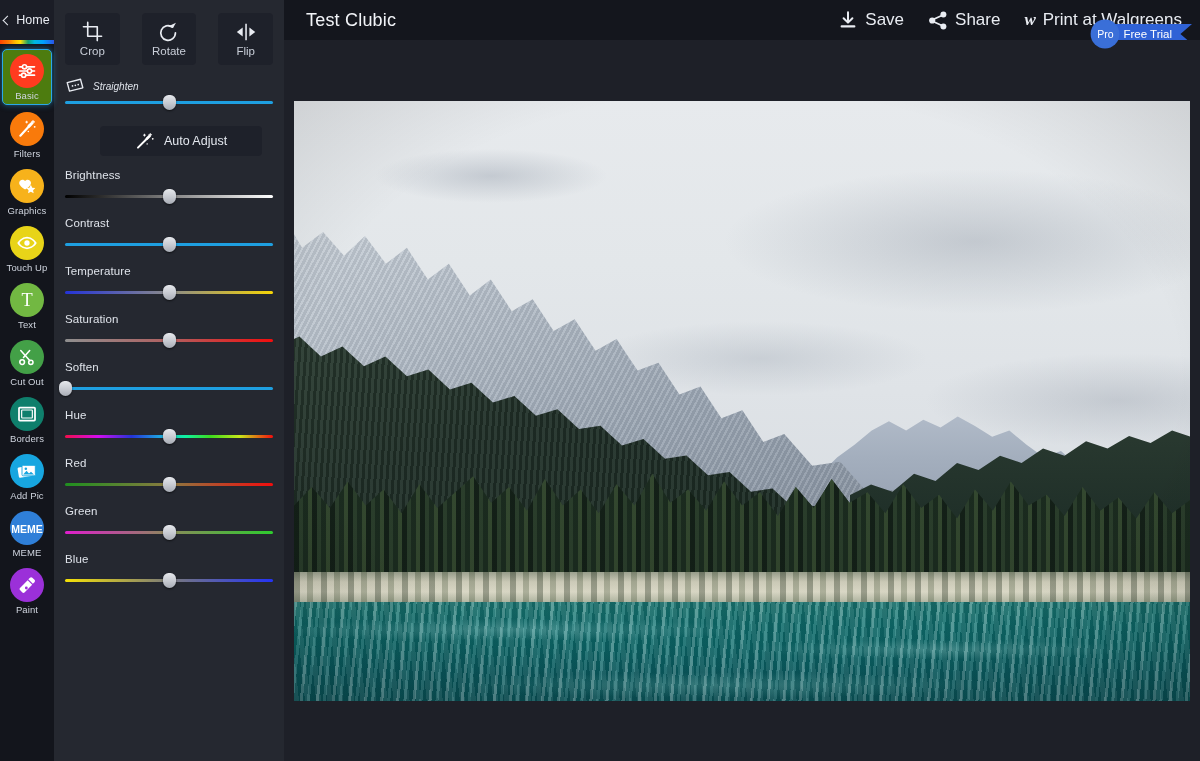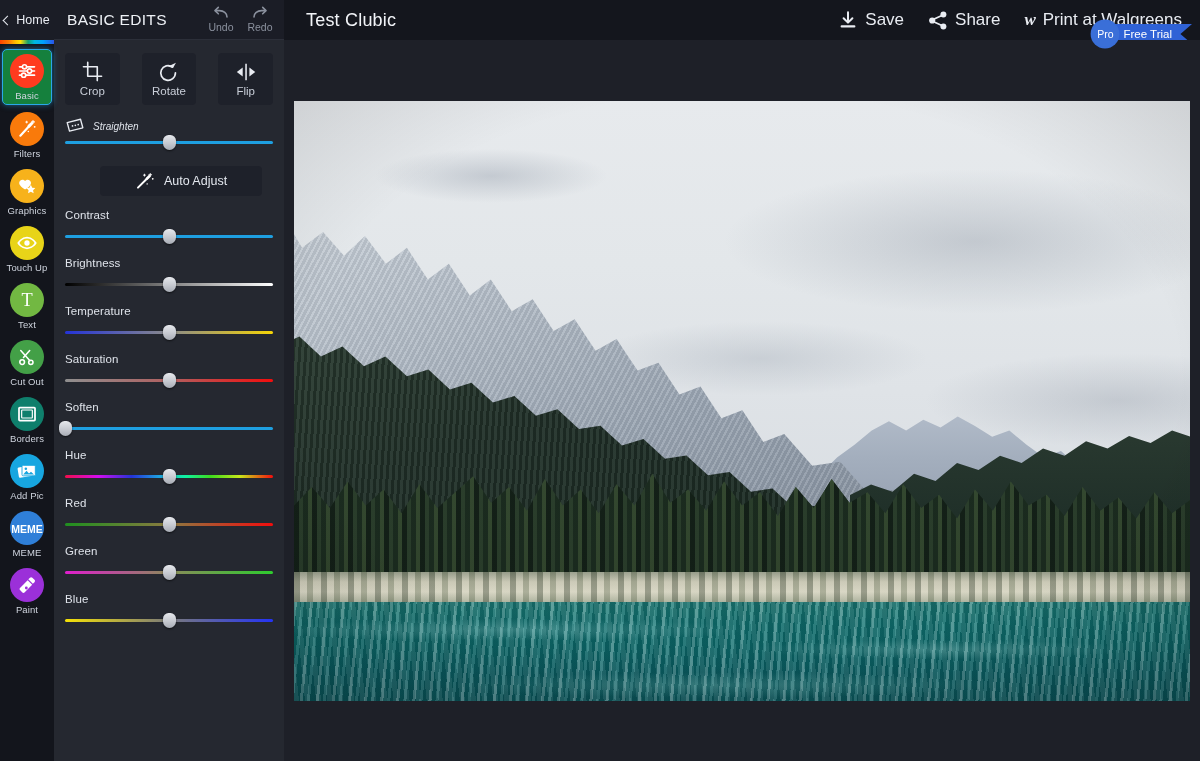--- a/index.html
+++ b/index.html
@@ -61,21 +61,21 @@
     width: 48px;
     padding: 4px 0 3px 0;
     display: flex; flex-direction: column; align-items: center;
     cursor: pointer;
     border-radius: 5px;
     margin-bottom: 3px;
     position: relative;
   }
   .rail-item.active {
     border: 1.5px solid #2aa8e8;
-    background: #15803d;
+    background: #4d7c0f;
     box-shadow: 0 0 6px rgba(42,168,232,.55);
     width: 50px;
   }
   .rail-ico {
     width: 34px; height: 34px; border-radius: 50%;
     display: flex; align-items: center; justify-content: center;
     color: #fff;
   }
   .rail-ico svg { display: block; }
   .rail-label {
@@ -476,39 +476,20 @@
               <path d="M12.8 6.4 18.2 11.8 9 21c-.7.7-1.8.7-2.5 0l-2.9-2.9c-.7-.7-.7-1.8 0-2.5z" fill="#fff"></path>
               <circle cx="11.2" cy="15.6" r="1.7" fill="#9b30d9"></circle>
             </svg>
           </div>
           <div class="rail-label">Paint</div>
         </div>
       </div>
   </div>
 
   <div class="panel">
-    <div class="panel-head">
-      <div class="panel-title">BASIC EDITS</div>
-      <div class="undo-redo">
-        <div class="ur-btn">
-          <svg width="20" height="16" viewBox="0 0 20 16">
-            <path d="M16 12c0-4-3.4-6.4-7.6-6.4H4.6" fill="none" stroke="#8b919e" stroke-width="1.6" stroke-linecap="round"></path>
-            <path d="M7.3 2.4 4 5.6l3.3 3.2" fill="none" stroke="#8b919e" stroke-width="1.6" stroke-linecap="round" stroke-linejoin="round"></path>
-          </svg>
-          <span>Undo</span>
-        </div>
-        <div class="ur-btn">
-          <svg width="20" height="16" viewBox="0 0 20 16">
-            <path d="M4 12c0-4 3.4-6.4 7.6-6.4h3.8" fill="none" stroke="#8b919e" stroke-width="1.6" stroke-linecap="round"></path>
-            <path d="M12.7 2.4 16 5.6l-3.3 3.2" fill="none" stroke="#8b919e" stroke-width="1.6" stroke-linecap="round" stroke-linejoin="round"></path>
-          </svg>
-          <span>Redo</span>
-        </div>
-      </div>
-    </div>
 
     <div class="panel-body">
 
       <div class="xfrm-row">
         <div class="xfrm-btn">
           <svg width="21" height="21" viewBox="0 0 22 22">
             <path d="M6 1.5v14.5h14.5" fill="none" stroke="#e9ecf2" stroke-width="1.7" stroke-linecap="round" stroke-linejoin="round"></path>
             <path d="M1.5 6H16v14.5" fill="none" stroke="#e9ecf2" stroke-width="1.7" stroke-linecap="round" stroke-linejoin="round"></path>
           </svg>
           <span>Crop</span>
@@ -553,30 +534,30 @@
           <path d="M16.8 1.6v3M15.3 3.1h3" stroke="#ffffff" stroke-width="1.2" stroke-linecap="round"></path>
           <path d="M10.4 2.4v2.2M9.3 3.5h2.2" stroke="#ffffff" stroke-width="1" stroke-linecap="round"></path>
           <circle cx="19.6" cy="7.6" r="1" fill="#ffffff"></circle>
           <circle cx="13.4" cy="13.2" r=".8" fill="#ffffff"></circle>
         </svg>
         <span>Auto Adjust</span>
       </div>
 
       <div class="sliders-block" id="sliders-block">
           <div class="sl-group">
+            <div class="sl-label">Brightness</div>
+            <div class="sl-track">
+              <div class="sl-bar" style="background:linear-gradient(to right,#000000 0%,#808080 50%,#ffffff 100%)"></div>
+              <div class="sl-thumb" style="left:50%"></div>
+            </div>
+          </div>
+          <div class="sl-group">
             <div class="sl-label">Contrast</div>
             <div class="sl-track">
               <div class="sl-bar" style="background:linear-gradient(to right,#1e9fe0 0%,#1e9fe0 100%)"></div>
-              <div class="sl-thumb" style="left:50%"></div>
-            </div>
-          </div>
-          <div class="sl-group">
-            <div class="sl-label">Brightness</div>
-            <div class="sl-track">
-              <div class="sl-bar" style="background:linear-gradient(to right,#000000 0%,#808080 50%,#ffffff 100%)"></div>
               <div class="sl-thumb" style="left:50%"></div>
             </div>
           </div>
           <div class="sl-group">
             <div class="sl-label">Temperature</div>
             <div class="sl-track">
               <div class="sl-bar" style="background:linear-gradient(to right,#2433d8 0%,#8a8a8a 50%,#f5d407 100%)"></div>
               <div class="sl-thumb" style="left:50%"></div>
             </div>
           </div>

